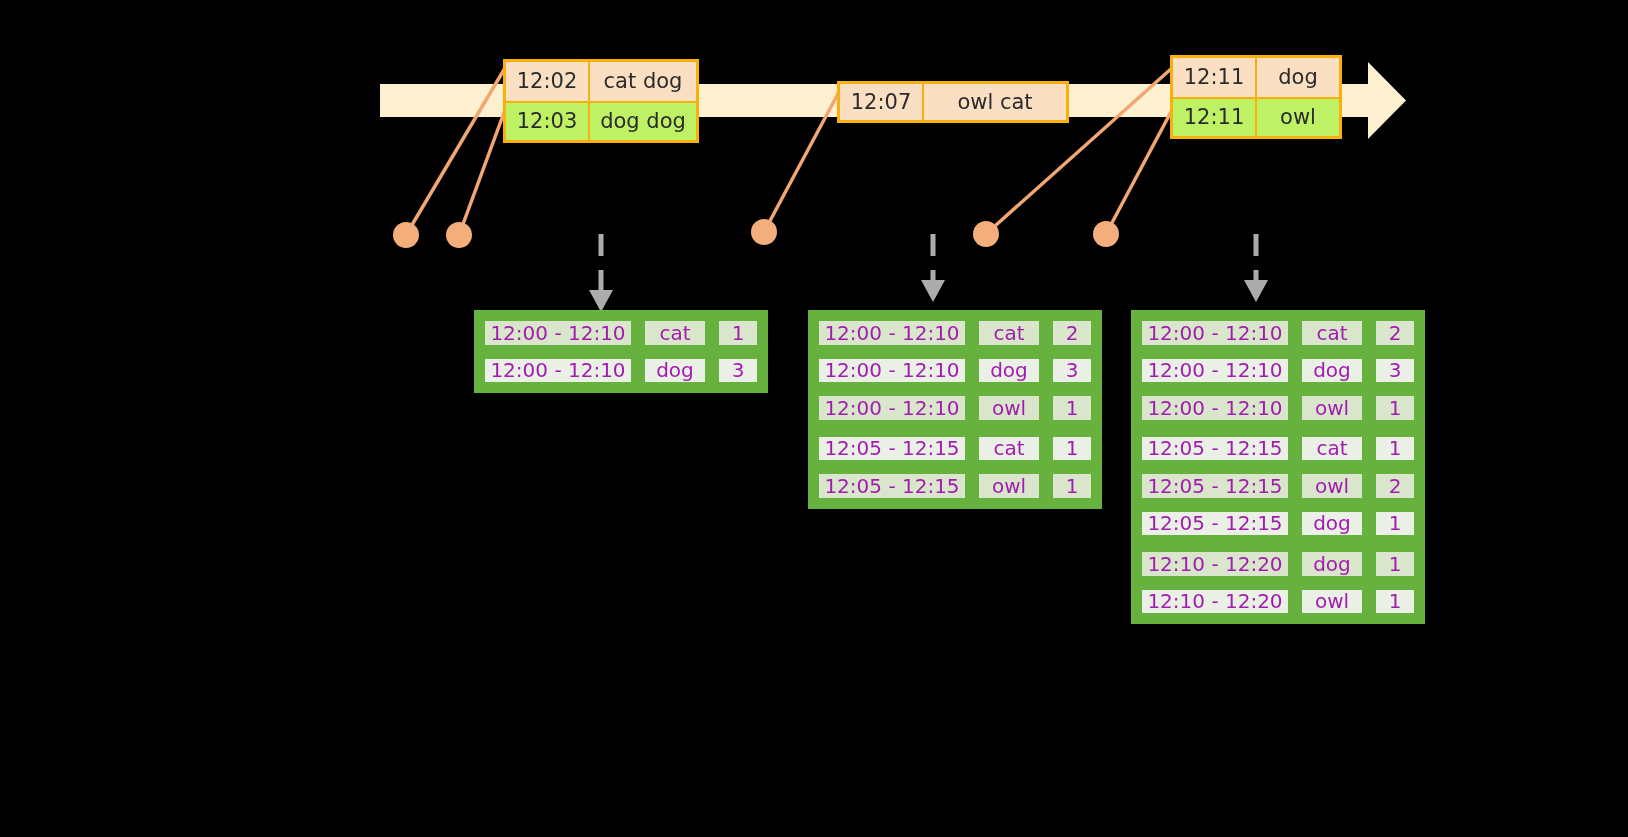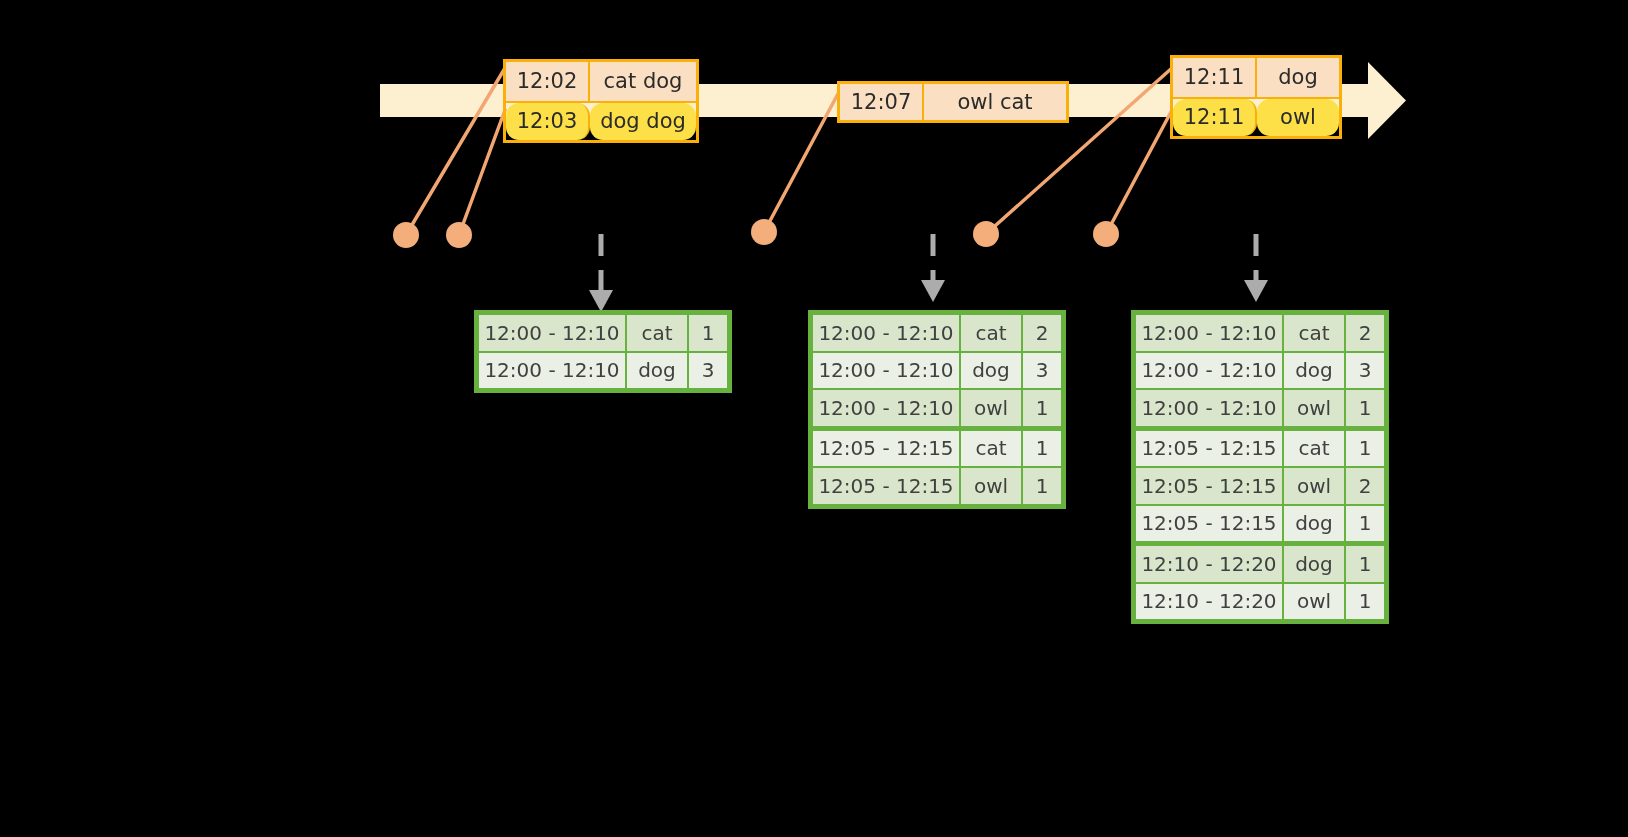--- a/index.html
+++ b/index.html
@@ -57,21 +57,21 @@
   }
   .evt-time {
     width: 84px;
     border-right: 2px solid #F9B10A;
   }
   .evt-words {
     flex: 1 1 auto;
     padding: 0 10px;
   }
   .shade-dark .evt-time, .shade-dark .evt-words { background: #FBDFC2; }
-  .shade-light .evt-time, .shade-light .evt-words { background: #fde047; border-radius: 13px; }
+  .shade-light .evt-time, .shade-light .evt-words { background: #bef264; }
 
   
   .res-table {
     position: absolute;
     border: 4px solid #67B23F;
     box-sizing: border-box;
     background: #67B23F;
     display: flex;
     flex-direction: column;
     z-index: 4;
@@ -81,23 +81,23 @@
     flex-direction: row;
     height: 37.5px;
     box-sizing: border-box;
   }
   .res-cell {
     box-sizing: border-box;
     display: flex;
     align-items: center;
     justify-content: center;
     font-size: 20px;
-    color: #404040;
+    color: #a21caf;
     white-space: nowrap;
-    margin: 1px;
+    margin: 7px;
   }
   .res-win { width: 146px; }
   .res-key { width: 60px; }
   .res-cnt { width: 38px; }
   .rowshade-a .res-cell { background: #D9E6CC; }
   .rowshade-b .res-cell { background: #EAF0E6; }
   .grp-sep { height: 3px; background: #67B23F; }
 </style>
 </head>
 <body>

